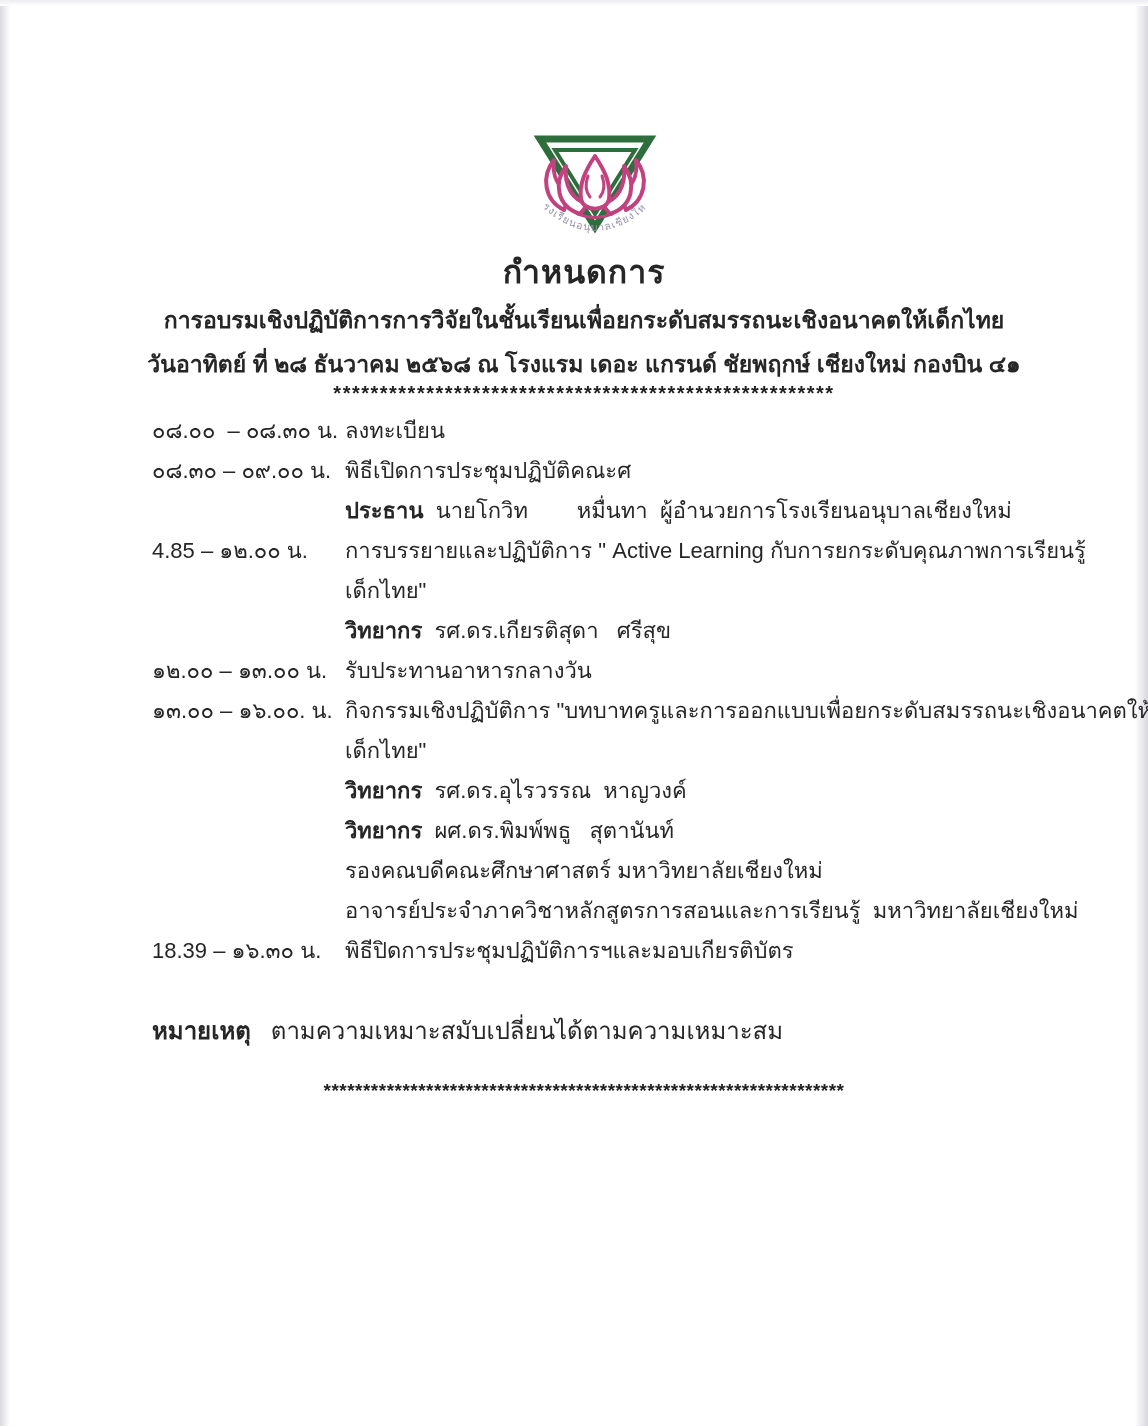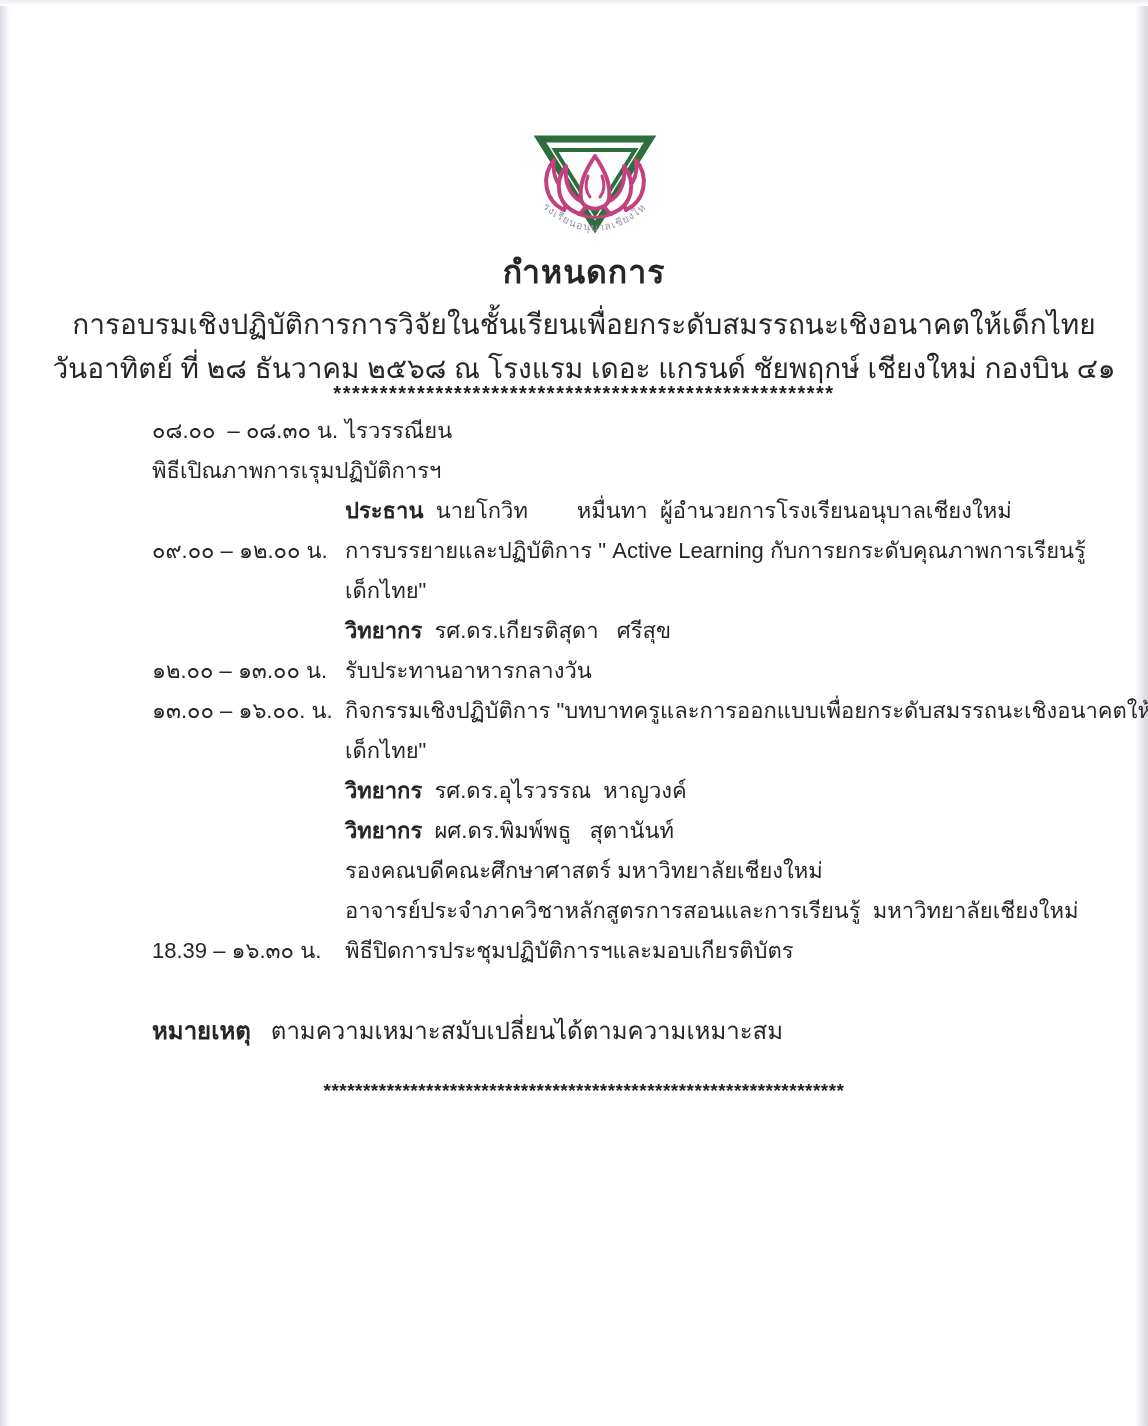--- a/index.html
+++ b/index.html
@@ -16,21 +16,21 @@
   .edge-right{right:0;width:13px;background:linear-gradient(270deg,#d7d7de,#f2f2f6 70%,#ffffff);}
   .edge-top{position:absolute;left:0;right:0;top:0;height:6px;background:linear-gradient(180deg,#ececf1,#ffffff);}
 
   .logo{position:absolute;left:518px;top:124px;width:154px;height:124px;}
 
   .header{position:absolute;left:30px;top:0;width:1108px;text-align:center;}
   .title{
     position:absolute;left:0;width:100%;top:246px;
     font-size:32px;font-weight:bold;margin:0;letter-spacing:1px;
   }
-  .sub{position:absolute;left:0;width:100%;font-weight:normal;font-size:28px;}
+  .sub{position:absolute;left:0;width:100%;font-weight:bold;font-size:23px;}
   .sub1{top:302px;}
   .sub2{top:346px;}
   .divider{position:absolute;left:0;width:100%;text-align:center;font-weight:bold;color:#1f1f1f;}
   .divider-top{top:382px;font-size:20px;letter-spacing:1.5px;}
   .divider-bottom{top:1080px;font-size:19px;letter-spacing:0.5px;}
 
   .schedule{position:absolute;left:152px;top:410px;width:900px;}
   .sched-line{display:flex;height:40px;align-items:center;font-size:22px;}
   .cell-time{width:193px;flex:0 0 193px;white-space:pre;}
   .cell-act{flex:1;white-space:pre;}
@@ -74,31 +74,32 @@
     <h1 class="title">กำหนดการ</h1>
     <div class="sub sub1">การอบรมเชิงปฏิบัติการการวิจัยในชั้นเรียนเพื่อยกระดับสมรรถนะเชิงอนาคตให้เด็กไทย</div>
     <div class="sub sub2">วันอาทิตย์ ที่ ๒๘ ธันวาคม ๒๕๖๘ ณ  โรงแรม เดอะ แกรนด์ ชัยพฤกษ์ เชียงใหม่ กองบิน ๔๑</div>
     <div class="divider divider-top">******************************************************</div>
     <div class="divider divider-bottom">******************************************************************</div>
   </div>
 
   <div class="schedule">
       <div class="sched-line">
         <div class="cell-time">๐๘.๐๐  – ๐๘.๓๐ น.</div>
-        <div class="cell-act"><span class="line-text">ไรวรรณียน</span></div>
+        <div class="cell-act"><span class="line-text">ลงทะเบียน</span></div>
       </div>
       <div class="sched-line">
-        <div class="cell-act"><span class="line-text">พิธีเปิณภาพการเรุมปฏิบัติการฯ</span></div>
+        <div class="cell-time">๐๘.๓๐ – ๐๙.๐๐ น.</div>
+        <div class="cell-act"><span class="line-text">พิธีเปิดการประชุมปฏิบัติคณะศ</span></div>
       </div>
       <div class="sched-line">
         <div class="cell-time"></div>
         <div class="cell-act"><span class="role-label">ประธาน</span><span class="line-text">  นายโกวิท        หมื่นทา  ผู้อำนวยการโรงเรียนอนุบาลเชียงใหม่</span></div>
       </div>
       <div class="sched-line">
-        <div class="cell-time">๐๙.๐๐ – ๑๒.๐๐ น.</div>
+        <div class="cell-time">4.85 – ๑๒.๐๐ น.</div>
         <div class="cell-act"><span class="line-text">การบรรยายและปฏิบัติการ " Active Learning กับการยกระดับคุณภาพการเรียนรู้</span></div>
       </div>
       <div class="sched-line">
         <div class="cell-time"></div>
         <div class="cell-act"><span class="line-text">เด็กไทย"</span></div>
       </div>
       <div class="sched-line">
         <div class="cell-time"></div>
         <div class="cell-act"><span class="role-label">วิทยากร</span><span class="line-text">  รศ.ดร.เกียรติสุดา   ศรีสุข</span></div>
       </div>

